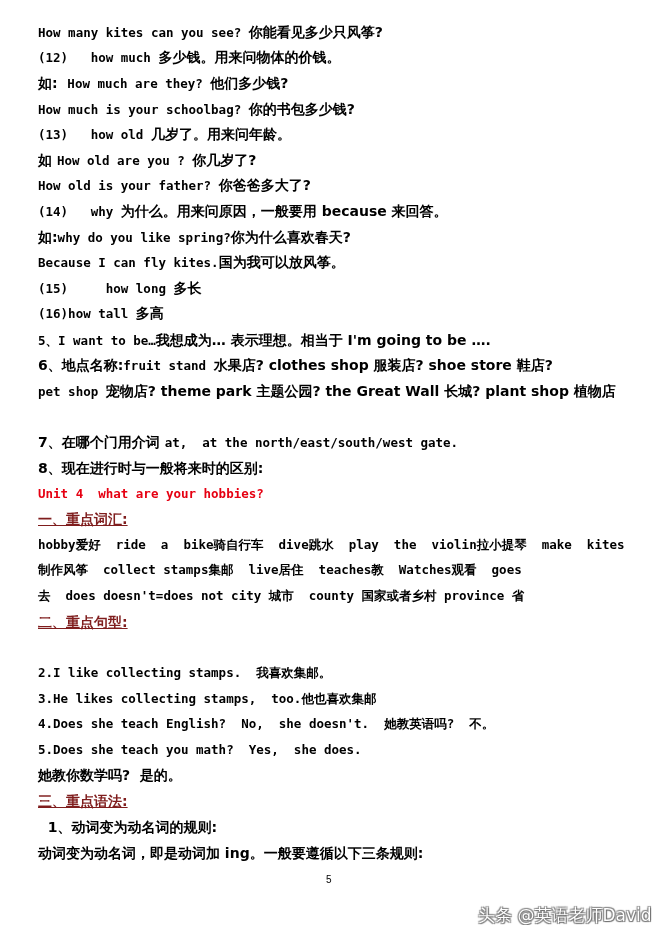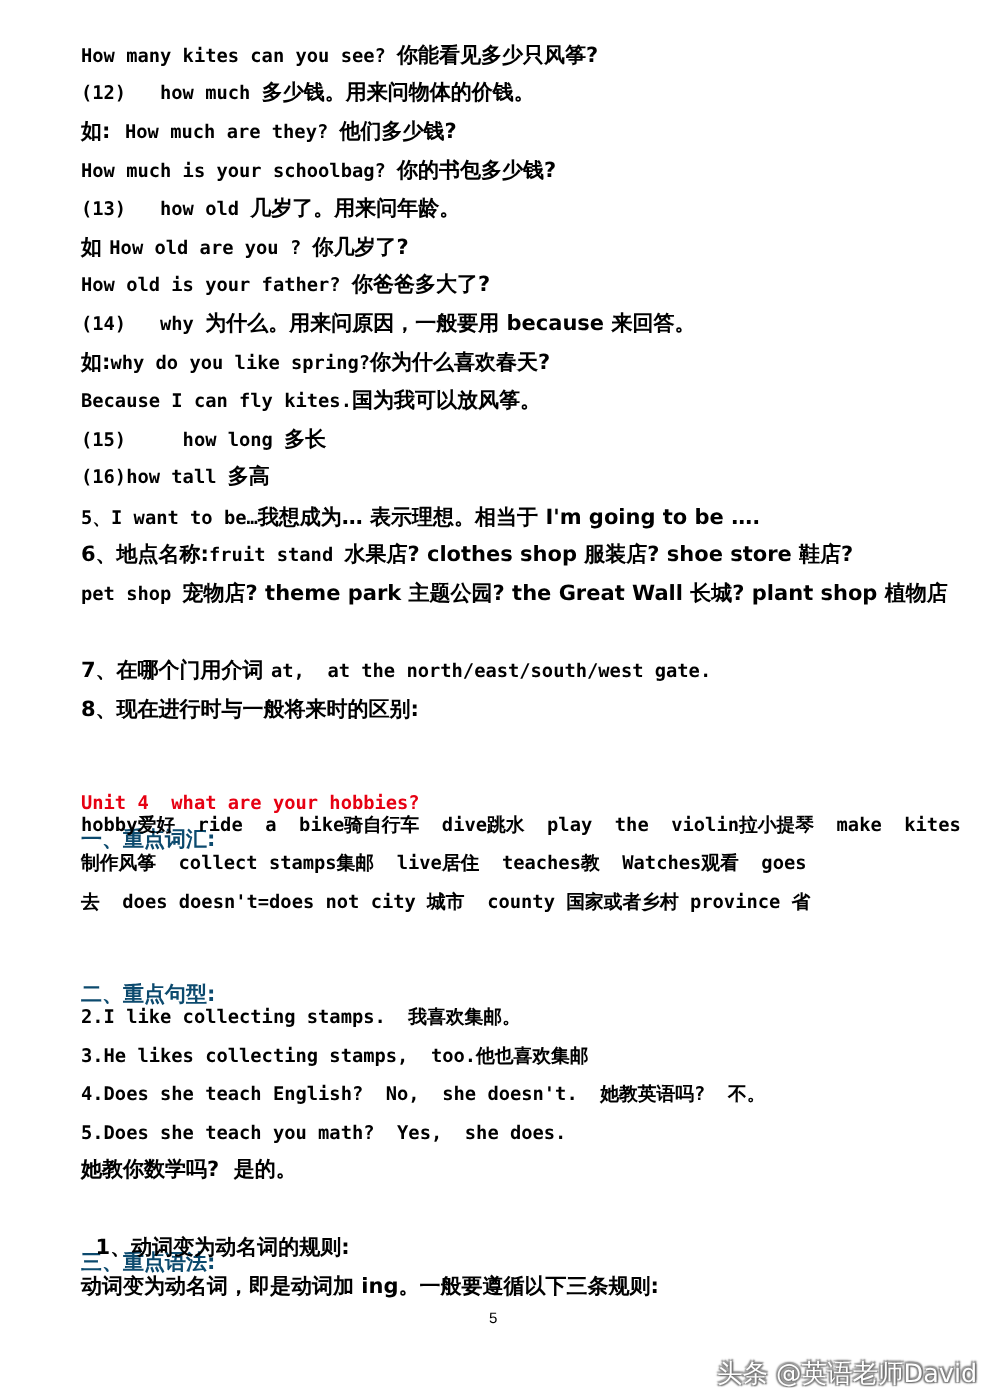--- a/index.html
+++ b/index.html
@@ -1,23 +1,23 @@
 <!DOCTYPE html>
 <html><head>
 <meta charset="utf-8">
 <style>
   html, body { margin:0; padding:0; background:#ffffff; }
   body { width:664px; height:925px; position:relative; overflow:hidden;
          font-family:"DejaVu Sans Mono","Liberation Mono",monospace; color:#000; }
   .page { position:absolute; left:0; top:0; width:664px; height:925px; }
-  .line { position:absolute; left:54px; font-size:12.5px; font-weight:bold;
-          white-space:pre; line-height:26px; letter-spacing:0px; }
+  .line { position:absolute; left:38px; font-size:12.5px; font-weight:bold;
+          white-space:pre; line-height:16px; letter-spacing:0px; }
   .line .cn { font-family:"DejaVu Sans","Liberation Sans",sans-serif; font-size:14px; font-weight:bold; }
-  .red { color:#e60012;margin-top:36px; }
-  .red .cn { color:#0c4a6e; }
+  .red { color:#e60012; }
+  .red .cn { color:#7f1d1d;text-decoration:underline; }
   .page-num { position:absolute; left:326px; top:874px; font-family:"Liberation Sans",sans-serif;
               font-size:10px; color:#000; }
   .watermark { position:absolute; left:478px; top:888px; font-family:"DejaVu Sans","Liberation Sans",sans-serif;
                font-size:17px; color:#ffffff; letter-spacing:0px;
                text-shadow: 0 0 1px #555, 1px 1px 1px #777, -1px -1px 1px #999, 1px -1px 1px #888, -1px 1px 1px #888; margin-top: 16px; }
 </style>
 </head>
 <body>
 
 <div class="page">

